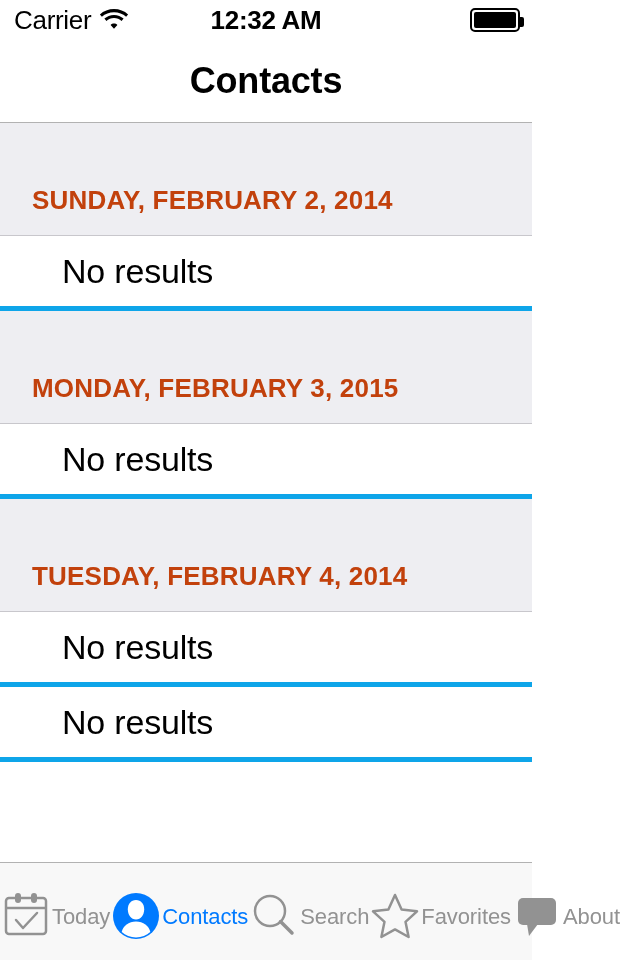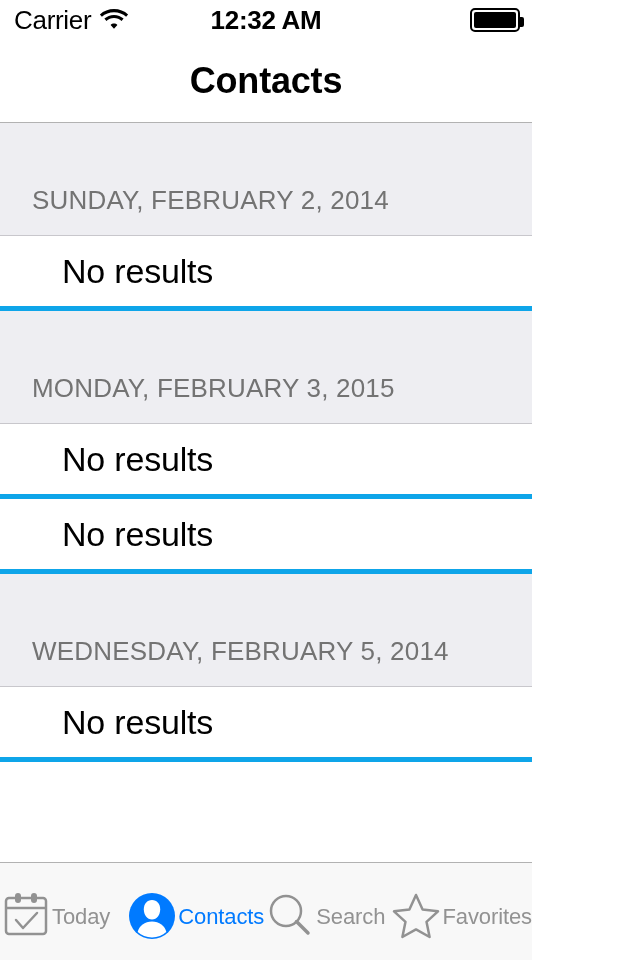--- a/index.html
+++ b/index.html
@@ -126,23 +126,24 @@
     height: 113px;
     box-sizing: border-box;
     background: #eeeef2;
     border-bottom: 1px solid #c8c7cc;
     display: flex;
     align-items: flex-end;
     padding: 0 0 22px 32px;
   }
   .section-header-label {
     font-size: 26px;
-    color: #737373;
+    color: #c2410c;
     letter-spacing: 0.2px;
     line-height: 1;
+    font-weight: bold;
   }
   .list-row {
     height: 75px;
     box-sizing: border-box;
     background: #ffffff;
     border-bottom: 5px solid #0ea5e9;
     display: flex;
     align-items: center;
     padding-left: 62px;
   }
@@ -231,27 +232,27 @@
       <span class="list-row-label">No results</span>
     </div>
 
     <div class="section-header">
       <span class="section-header-label">MONDAY, FEBRUARY 3, 2015</span>
     </div>
     <div class="list-row">
       <span class="list-row-label">No results</span>
     </div>
 
+    <div class="section-header">
+      <span class="section-header-label">TUESDAY, FEBRUARY 4, 2014</span>
+    </div>
     <div class="list-row">
       <span class="list-row-label">No results</span>
     </div>
 
-    <div class="section-header">
-      <span class="section-header-label">WEDNESDAY, FEBRUARY 5, 2014</span>
-    </div>
     <div class="list-row">
       <span class="list-row-label">No results</span>
     </div>
 
   </div>
 
   <div class="tab-bar">
 
     <div class="tab-item">
       <div class="tab-icon">
@@ -289,15 +290,24 @@
 
     <div class="tab-item">
       <div class="tab-icon">
         <svg width="52" height="52" viewBox="0 0 52 52">
           <polygon points="26,5 32.6,19.5 48,21.3 36.5,31.8 39.6,47 26,39.4 12.4,47 15.5,31.8 4,21.3 19.4,19.5" fill="none" stroke="#929292" stroke-width="2.5" stroke-linejoin="round"></polygon>
         </svg>
       </div>
       <span class="tab-label">Favorites</span>
     </div>
 
+    <div class="tab-item">
+      <div class="tab-icon">
+        <svg width="52" height="52" viewBox="0 0 52 52">
+          <rect x="7" y="8" width="38" height="27" rx="5" ry="5" fill="#929292"></rect>
+          <polygon points="16,34 27,34 18,46" fill="#929292"></polygon>
+        </svg>
+      </div>
+      <span class="tab-label">About</span>
+    </div>
 
   </div>
 </div>
 
 </body></html>

